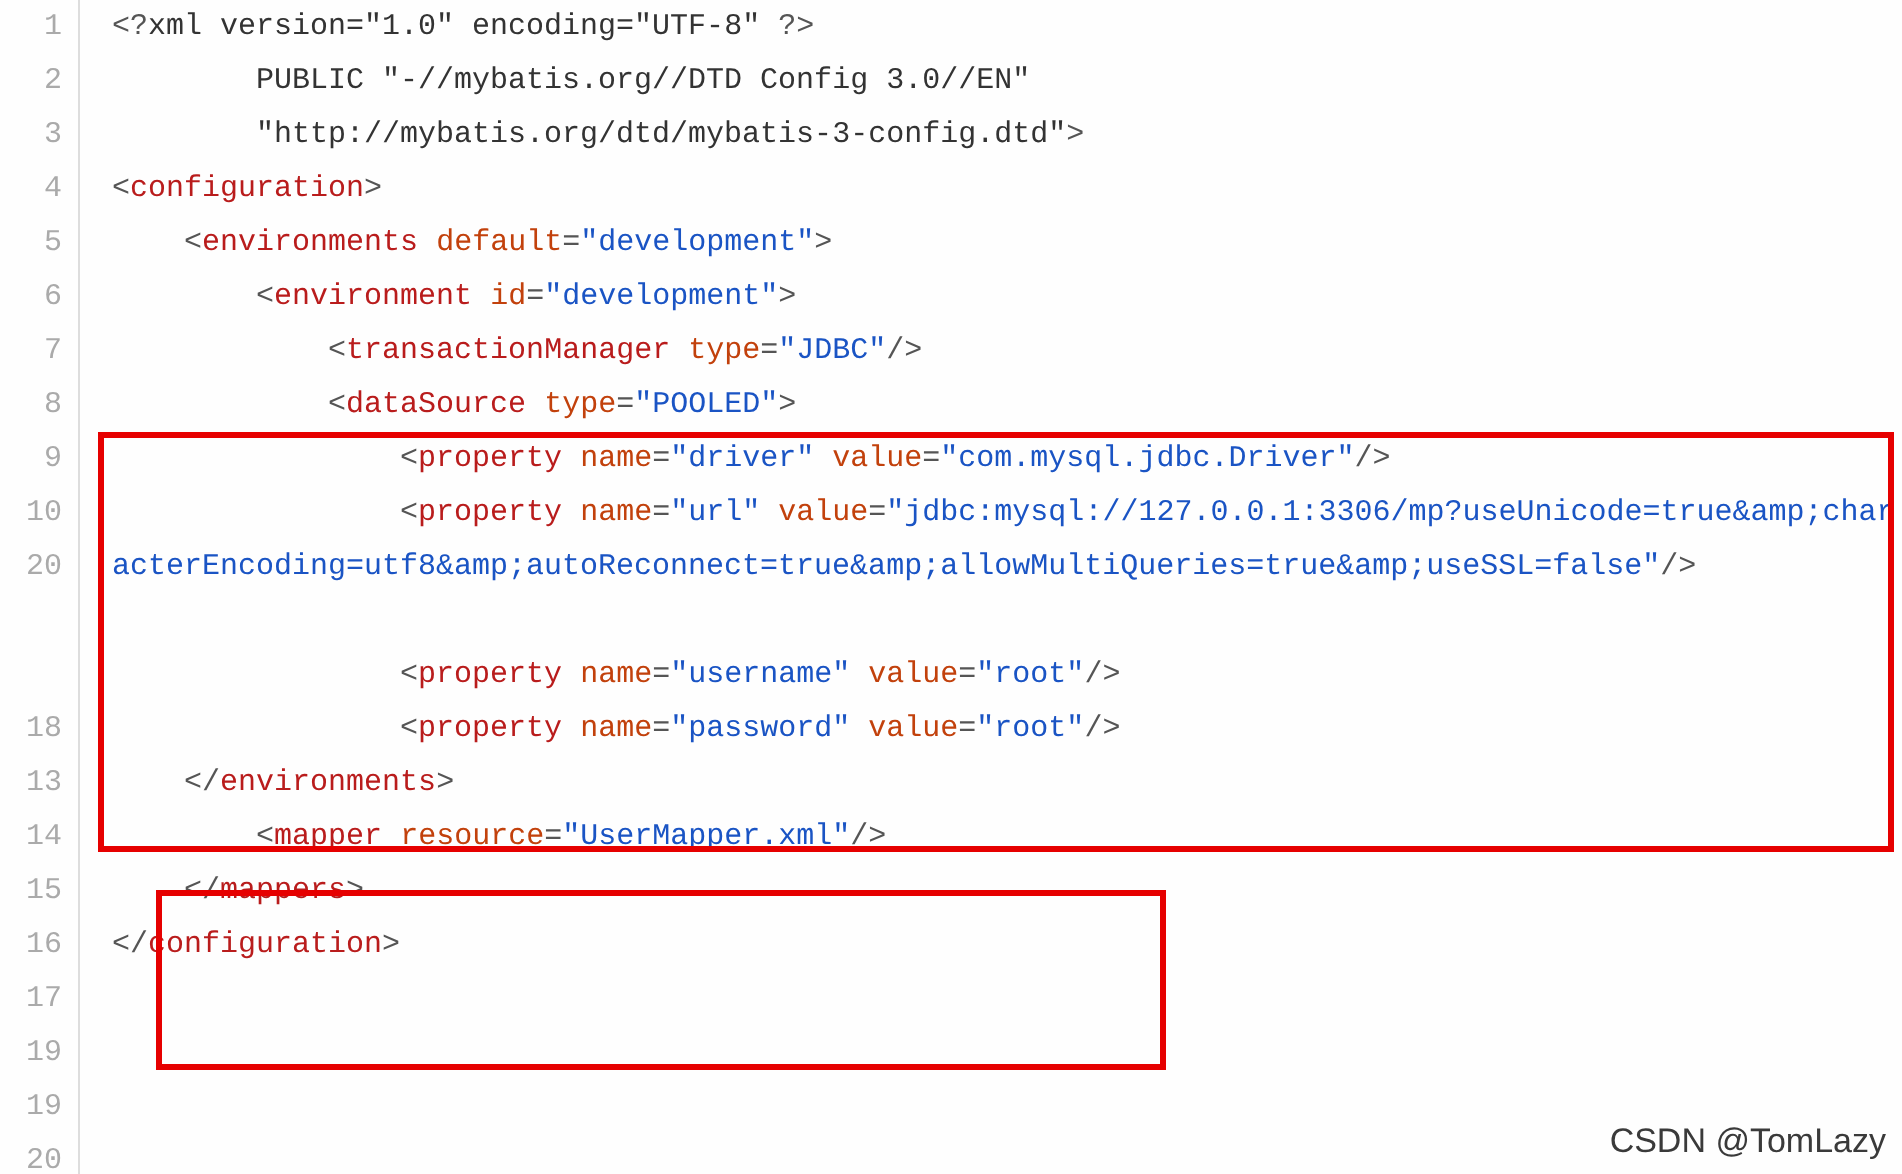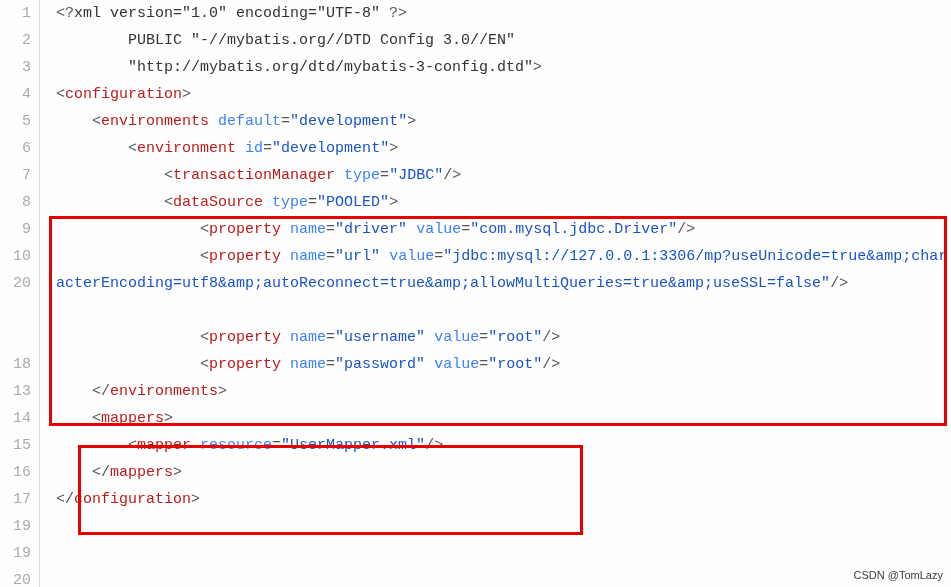--- a/index.html
+++ b/index.html
@@ -37,27 +37,27 @@
     line-height: 27px;
     white-space: pre;
   }
   .code .wrap-line {
     line-height: 27px;
     white-space: pre-wrap;
     word-break: break-all;
   }
   .punct { color: #555; }
   .tag { color: #b91c1c; }
-  .attr { color: #3b82f6; font-weight: 500; }
+  .attr { color: #c2410c; font-weight: 500; }
   .str { color: #1a54c4; }
   .txt { color: #333; }
   .watermark {
     position: absolute;
     color: #3a3a3a;
-    font-size: 11px;
+    font-size: 17px;
     font-family: Arial, sans-serif;
   }
   .wm-bottom { right: 8px; bottom: 6px; }
   .hl-box {
     position: absolute;
     border: 3px solid #e60000;
     pointer-events: none;
     z-index: 5;
   }
   .hl-box.box1 { left: 49px; top: 216px; width: 898px; height: 210px; }
@@ -116,21 +116,20 @@
     <div class="wrap-line" style="height:81px;"><span>                </span><span class="punct">&lt;</span><span class="tag">property</span> <span class="attr">name</span><span class="punct">=</span><span class="str">"url"</span> <span class="attr">value</span><span class="punct">=</span><span class="str">"jdbc:mysql://127.0.0.1:3306/mp?useUnicode=true&amp;amp;characterEncoding=utf8&amp;amp;autoReconnect=true&amp;amp;allowMultiQueries=true&amp;amp;useSSL=false"</span><span class="punct">/&gt;</span></div>
 
     <div class="line"><span>                </span><span class="punct">&lt;</span><span class="tag">property</span> <span class="attr">name</span><span class="punct">=</span><span class="str">"username"</span> <span class="attr">value</span><span class="punct">=</span><span class="str">"root"</span><span class="punct">/&gt;</span></div>
 
     <div class="line"><span>                </span><span class="punct">&lt;</span><span class="tag">property</span> <span class="attr">name</span><span class="punct">=</span><span class="str">"password"</span> <span class="attr">value</span><span class="punct">=</span><span class="str">"root"</span><span class="punct">/&gt;</span></div>
 
 
 
     <div class="line"><span>    </span><span class="punct">&lt;/</span><span class="tag">environments</span><span class="punct">&gt;</span></div>
 
-    <div class="line"><span>    </span><span class="punct">&lt;</span><span class="tag">mappers</span><span class="punct">&gt;</span></div>
 
     <div class="line"><span>        </span><span class="punct">&lt;</span><span class="tag">mapper</span> <span class="attr">resource</span><span class="punct">=</span><span class="str">"UserMapper.xml"</span><span class="punct">/&gt;</span></div>
 
     <div class="line"><span>    </span><span class="punct">&lt;/</span><span class="tag">mappers</span><span class="punct">&gt;</span></div>
 
     <div class="line"><span class="punct">&lt;/</span><span class="tag">configuration</span><span class="punct">&gt;</span></div>
   </div>
 </div>
 
 <div class="hl-box box1"></div>

